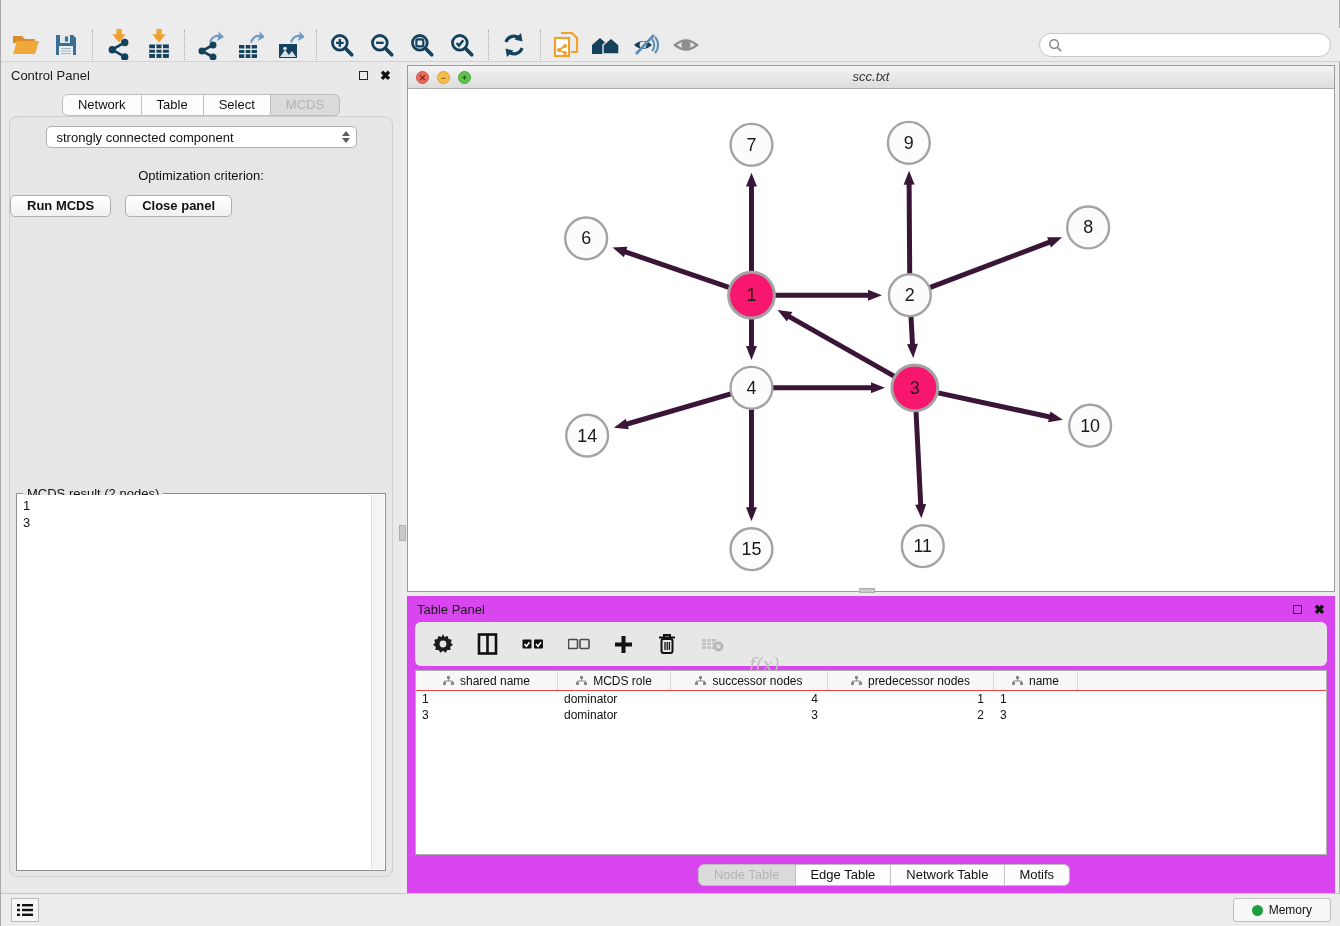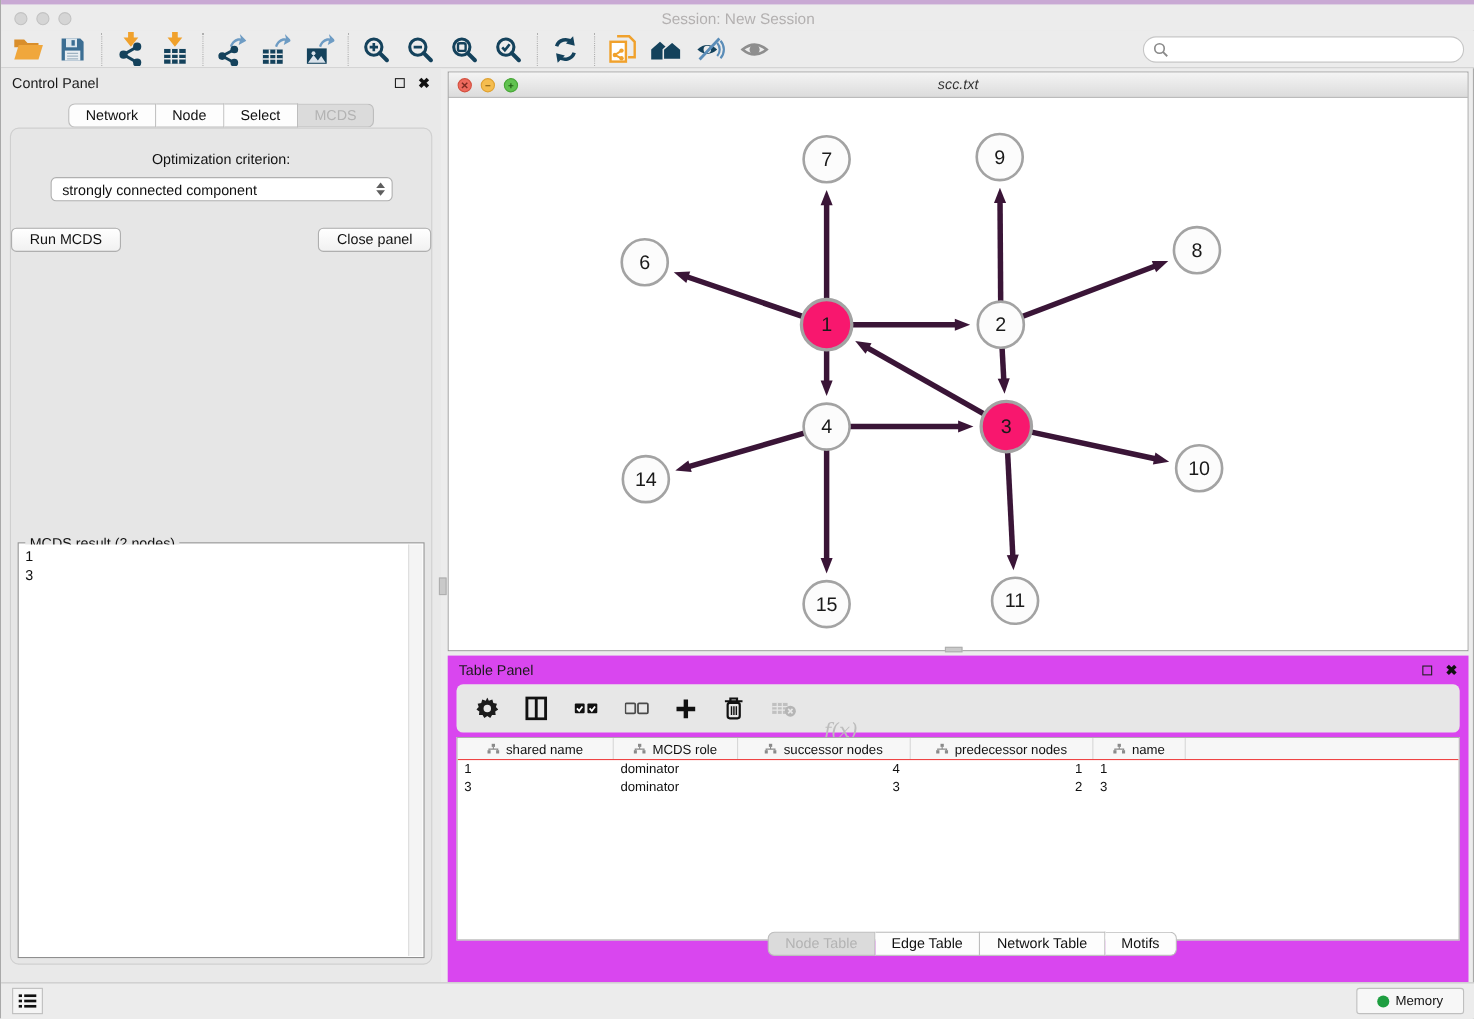--- a/index.html
+++ b/index.html
@@ -29,21 +29,21 @@
   .tabs { display:flex; }
   #cp-tabs { position:absolute; left:0; right:0; top:32px; justify-content:center; }
   .tab { height:22px; line-height:20px; padding:0 15px; font-size:13px; background:#FDFDFD; border:1px solid #BDBDBD; border-left:none; color:#111; }
   .tab:first-child { border-left:1px solid #BDBDBD; border-radius:6px 0 0 6px; }
   .tab:last-child { border-radius:0 6px 6px 0; }
   .tab.active { background:#DBDBDB; color:#B3B3B3; }
   #cp-content { position:absolute; left:8px; right:8px; top:54px; bottom:16px; background:#E6E6E6; border:1px solid #CFCFCF; border-radius:8px; text-align:center; }
   #opt-label { margin-top:20px; font-size:13px; color:#111; }
   #criterion-select { margin:9px auto 0; width:311px; height:22px; background:#FFF; border:1px solid #B0B0B0; border-radius:5px; display:flex; align-items:center; padding:0 4px 0 10px; }
   #criterion-select .sel-text { flex:1; text-align:left; font-size:13px; color:#111; }
-  .btn-row { margin-top:24px; display:flex; justify-content:space-between; gap:14px; }
+  .btn-row { margin-top:12px; display:flex; justify-content:flex-start; gap:14px;font-weight:bold; }
   .pbtn { height:22px; line-height:20px; padding:0 16px; font-size:13px; color:#111; background:linear-gradient(#FFFFFF,#F1F1F1); border:1px solid #AFAFAF; border-radius:5px; }
   #result-box { position:absolute; left:6px; right:6px; top:376px; bottom:5px; border:1px solid #8F8F8F; background:#FFF; }
   #result-legend { position:absolute; left:6px; top:-8px; background:#E6E6E6; padding:0 4px; font-size:13px; color:#111; text-align:left; }
   #result-text { position:absolute; inset:1px 14px 1px 1px; background:#FFF; text-align:left; font-size:13px; line-height:17px; padding:2px 5px; white-space:pre; color:#111; }
   #result-scroll { position:absolute; top:1px; bottom:1px; right:1px; width:13px; background:#F4F4F4; border-left:1px solid #DDD; }
 
   
   #network-window { position:absolute; left:406px; top:65px; width:928px; height:527px; border:1px solid #9B9B9B; background:#FFF; }
   #net-titlebar { position:absolute; left:0; top:0; right:0; height:23px; background:linear-gradient(#F4F4F4,#DCDCDC); border-bottom:1px solid #ACACAC; }
   #net-titlebar .lights { position:absolute; left:8px; top:5px; display:flex; gap:8px; }
@@ -60,41 +60,33 @@
   #table-panel { position:absolute; left:406px; top:596px; width:928px; height:297px; background:#d946ef; }
   #tp-toolbar { position:absolute; left:8px; right:8px; top:26px; height:44px; background:#E7E7E7; border-radius:6px; display:flex; align-items:center; padding-left:18px; gap:24px; }
   .tp-icon { display:flex; align-items:center; justify-content:center; }
   #fx-label { font-family:"DejaVu Serif", serif; font-style:italic; font-size:18px; color:#BDBDBD;margin-top:41px; }
   #tp-table { position:absolute; left:8px; right:8px; top:74px; bottom:38px; background:#FFF; border:1px solid #ADADAD; overflow:hidden; }
   #tp-header { display:flex; height:20px; background:#F7F7F7; border-bottom:1px solid #ef4444; }
   .hcell { display:flex; align-items:center; justify-content:center; gap:6px; font-size:12px; color:#111; border-right:1px solid #D8D8D8; }
   .trow { display:flex; height:16px; font-size:12px; color:#111; }
   .tcell { padding:1px 6px; overflow:hidden; white-space:nowrap; }
   .al { text-align:left; } .ar { text-align:right; padding-right:10px; }
-  #tp-tabs { position:absolute; left:50%; transform:translateX(-50%); top:251px;padding-left:26px; }
+  #tp-tabs { position:absolute; left:50%; transform:translateX(-50%); top:268px;padding-left:26px; }
 
   
   #statusbar { position:absolute; left:0; top:893px; width:1340px; height:33px; background:#ECECEC; border-top:1px solid #C6C6C6; }
   #list-btn { position:absolute; left:10px; top:4px; width:28px; height:24px; background:#F5F5F5; border:1px solid #BDBDBD; display:flex; align-items:center; justify-content:center; }
   #memory-btn { position:absolute; right:10px; top:4px; height:24px; background:#F7F7F7; border:1px solid #BFBFBF; border-radius:3px; display:flex; align-items:center; gap:6px; padding:0 18px; font-size:12px; color:#111; }
   #memory-dot { width:11px; height:11px; border-radius:50%; background:#1E9E40; }
 </style>
 </head>
 <body>
 
 <div id="app">
 
-  <div id="titlebar">
-    <div class="lights">
-      <span></span>
-      <span></span>
-      <span></span>
-    </div>
-    <div class="wtitle">Session: New Session</div>
-  </div>
 
   <div id="toolbar">
     <div class="tbtn">
       <svg width="30" height="26" viewBox="0 0 30 26">
           <path d="M2 4 h9 l3 3 h10 v4 H2z" fill="#D98E2B"></path>
           <path d="M2 22 L6 9 h22 l-4 13z" fill="#F0A73C"></path>
         </svg>
     </div>
     <div class="tbtn">
       <svg width="26" height="26" viewBox="0 0 26 26">
@@ -237,33 +229,33 @@
   </div>
 
   <div id="control-panel">
     <div class="panel-head">
       <span class="ptitle">Control Panel</span>
       <span class="float-box"></span>
       <span class="close-x">✖</span>
     </div>
     <div class="tabs" id="cp-tabs">
       <div class="tab">Network</div>
-      <div class="tab">Node</div>
+      <div class="tab">Table</div>
       <div class="tab">Select</div>
       <div class="tab active">MCDS</div>
     </div>
     <div id="cp-content">
-      <div id="opt-label">Optimization criterion:</div>
       <div id="criterion-select">
         <span class="sel-text">strongly connected component</span>
         <svg width="12" height="14" viewBox="0 0 12 14">
             <polygon points="6,1 10,6 2,6" fill="#5E5E5E"></polygon>
             <polygon points="6,13 10,8 2,8" fill="#5E5E5E"></polygon>
           </svg>
       </div>
+      <div id="opt-label">Optimization criterion:</div>
       <div class="btn-row">
         <div class="pbtn">Run MCDS</div>
         <div class="pbtn">Close panel</div>
       </div>
       <div id="result-box">
         <div id="result-legend">MCDS result (2 nodes)</div>
         <div id="result-text">1
 3</div>
         <div id="result-scroll"></div>
       </div>

